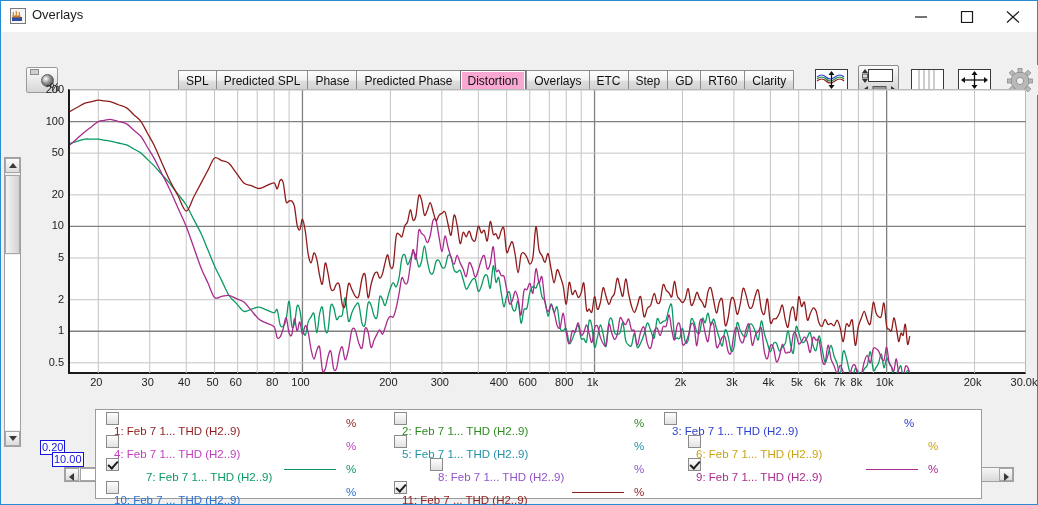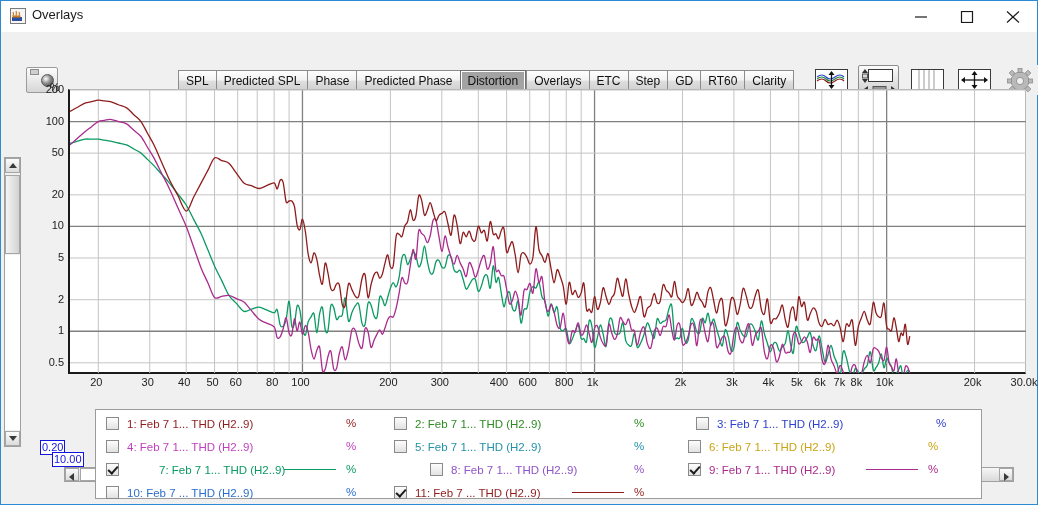--- a/index.html
+++ b/index.html
@@ -23,21 +23,21 @@
   #camera-btn .lens{position:absolute;left:14px;top:6px;width:11px;height:11px;border-radius:50%;
       background:radial-gradient(circle at 35% 35%,#fff 0%,#8d8d8d 45%,#3c3c3c 100%);border:1px solid #5c5c5c;}
   #camera-btn .vf{position:absolute;left:3px;top:1px;width:7px;height:4px;background:#cfcfcf;border:1px solid #8d8d8d;}
 
   
   #seg{position:absolute;left:177px;top:38px;height:22px;display:flex;text-align:right;}
   .seg-btn{height:22px;line-height:21px;padding:0 7px;font-size:12px;color:#111;
       background:linear-gradient(#fefefe 0%,#f2f2f2 45%,#dedede 52%,#cfcfcf 100%);
       border:1px solid #8c8c8c;border-right-width:0;box-sizing:border-box;white-space:nowrap;cursor:default;}
   .seg-btn:last-child{border-right-width:1px;}
-  .seg-btn.active{background:#a3a3a3;border:1px solid #6f6f6f;box-shadow:inset 0 0 0 1px #ffffff;}
+  .seg-btn.active{background:#f9a8d4;border:1px solid #6f6f6f;box-shadow:inset 0 0 0 1px #ffffff;}
 
   
   .tbtn{position:absolute;top:33px;width:41px;height:30px;box-sizing:border-box;cursor:default;}
   .tbtn.plain{background:#f0f0f0;border:none;}
   .tbtn .frame{position:absolute;left:4px;top:4px;width:33px;height:22px;background:#fff;border:1px solid #3a3a3a;box-sizing:border-box;overflow:hidden;}
   #tb-limits{left:810px;}
   #tb-controls{left:857px;background:linear-gradient(#fbfbfb,#cfcfcf);border:1px solid #8c8c8c;border-radius:2px;}
   #tb-bars{left:906px;}
   #tb-move{left:953px;}
   #tb-gear{left:1000px;}
@@ -73,21 +73,21 @@
 
   
   #hscroll{position:absolute;left:63px;top:390px;width:950px;height:15px;background:linear-gradient(#f6f6f6,#d9d9d9);border:1px solid #a0a0a0;box-sizing:border-box;}
   #hscroll .arrow{position:absolute;top:0;width:14px;height:13px;background:linear-gradient(#fbfbfb,#dcdcdc);border:1px solid #a6a6a6;box-sizing:border-box;}
   #hscroll .arrow.l{left:0;}
   #hscroll .arrow.r{right:0;}
   #hscroll .thumb{position:absolute;left:15px;top:0;width:145px;height:13px;background:#ffffff;border:1px solid #a6a6a6;box-sizing:border-box;}
 
   
   #legend{position:absolute;left:94px;top:408px;width:887px;height:90px;background:#fff;border:1px solid #9c9c9c;box-sizing:border-box;}
-  .lrow{position:absolute;height:23px;display:flex;align-items:center;}
+  .lrow{position:absolute;height:23px;display:flex;flex-direction:column;}
   .lcheck{width:13px;height:13px;border:1px solid #8a8a8a;background:linear-gradient(#fdfdfd,#e2e2e2);box-sizing:border-box;position:relative;flex:0 0 auto;cursor:default;}
   .lcheck.on::after{content:"";position:absolute;left:3px;top:0px;width:4px;height:8px;
       border:solid #1c1c1c;border-width:0 2px 2px 0;transform:rotate(42deg);}
   .ltext{margin-left:8px;font-size:11.5px;white-space:nowrap;}
   .lline{position:absolute;width:52px;height:0;border-top:1.4px solid #000;}
   .lpct{position:absolute;font-size:11.5px;}
 </style>
 </head>
 <body>
 
@@ -327,21 +327,21 @@
       <div class="lrow" style="left: 10px; top: 2px; width: 288px;">
         <span class="lcheck"></span>
         <span class="ltext" style="color: rgb(143, 28, 28);">1: Feb 7 1... THD (H2..9)</span>
         <span class="lpct" style="color: rgb(143, 28, 28); left: 240px; top: 5px;">%</span>
       </div>
       <div class="lrow" style="left: 298px; top: 2px; width: 294px;">
         <span class="lcheck"></span>
         <span class="ltext" style="color: rgb(46, 139, 34);">2: Feb 7 1... THD (H2..9)</span>
         <span class="lpct" style="color: rgb(46, 139, 34); left: 240px; top: 5px;">%</span>
       </div>
-      <div class="lrow" style="left: 600px; top: 2px; width: 288px;">
+      <div class="lrow" style="left: 568px; top: 2px; width: 288px;">
         <span class="lcheck"></span>
         <span class="ltext" style="color: rgb(43, 63, 208);">3: Feb 7 1... THD (H2..9)</span>
         <span class="lpct" style="color: rgb(43, 63, 208); left: 240px; top: 5px;">%</span>
       </div>
       <div class="lrow" style="left: 10px; top: 25px; width: 288px;">
         <span class="lcheck"></span>
         <span class="ltext" style="color: rgb(193, 63, 191);">4: Feb 7 1... THD (H2..9)</span>
         <span class="lpct" style="color: rgb(193, 63, 191); left: 240px; top: 5px;">%</span>
       </div>
       <div class="lrow" style="left: 298px; top: 25px; width: 294px;">

